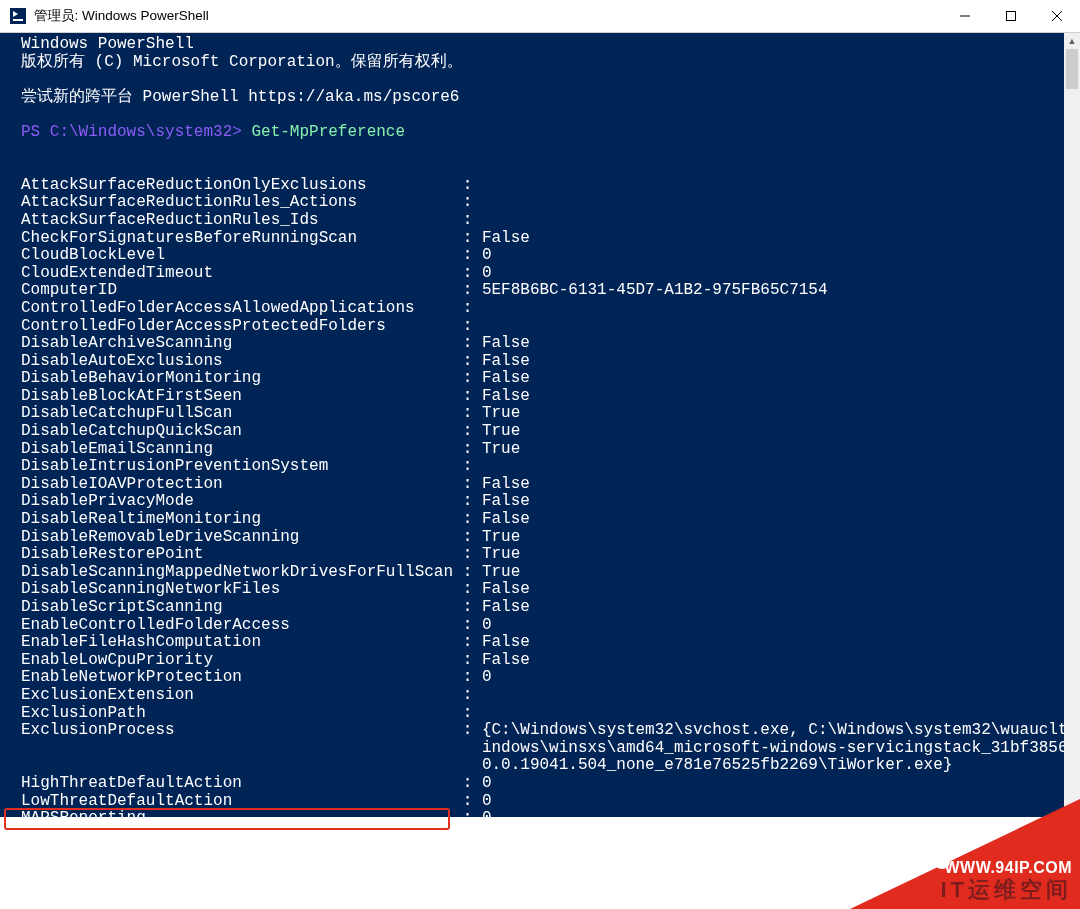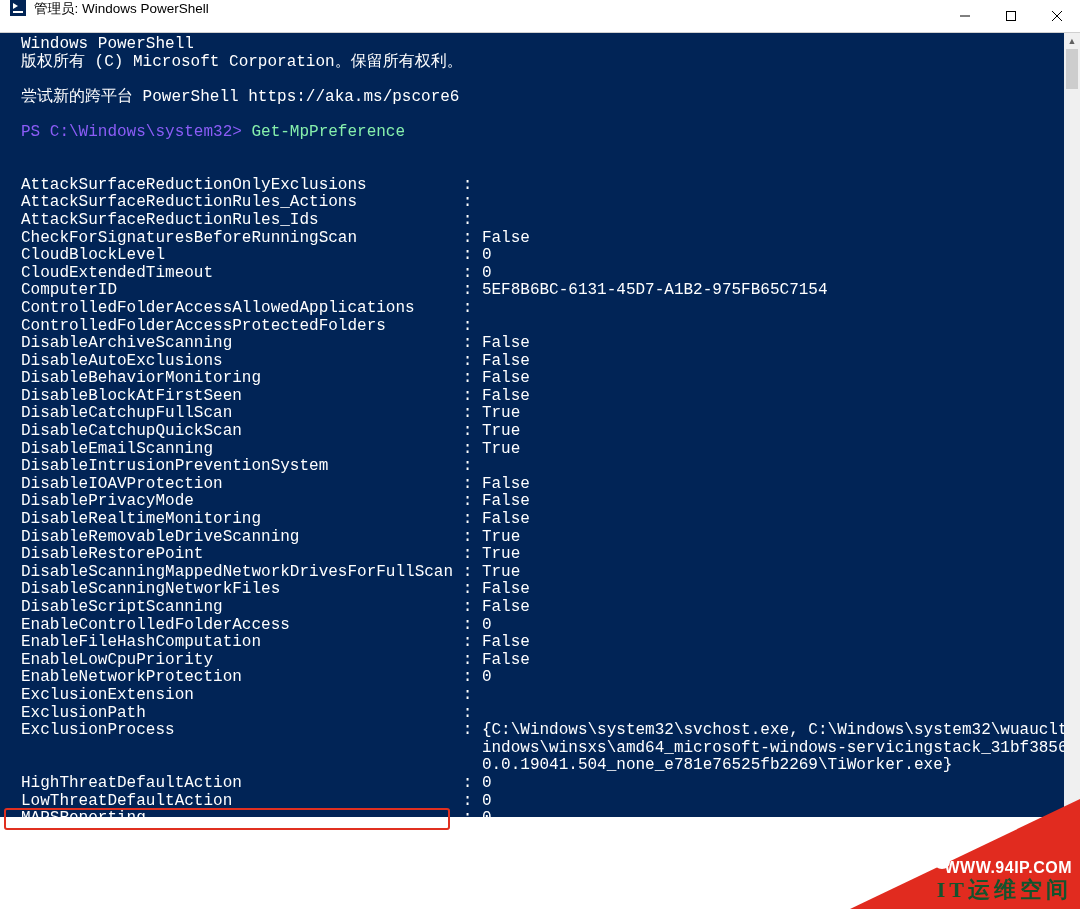--- a/index.html
+++ b/index.html
@@ -12,20 +12,21 @@
     overflow: hidden;
   }
   .window {
     position: relative;
     width: 1080px;
     height: 909px;
     background: #ffffff;
   }
   .titlebar {
     display: flex;
+    align-items: center;
     height: 33px;
     background: #ffffff;
     border-bottom: 1px solid #d0d0d0;
     box-sizing: border-box;
   }
   .titlebar .icon {
     width: 16px;
     height: 16px;
     margin-left: 10px;
     margin-right: 8px;
@@ -176,24 +177,24 @@
     color: #ffffff;
     font-weight: 700;
     font-size: 16px;
     font-family: Arial, sans-serif;
     letter-spacing: 0.5px;
   }
   .watermark .cn {
     position: absolute;
     right: 8px;
     bottom: 4px;
-    color: #14532d;
+    color: #7f1d1d;
     font-weight: 700;
     font-size: 22px;
-    font-family: Liberation Serif, serif;
+    font-family: Liberation Sans, sans-serif;
     letter-spacing: 4px;
   }
 </style>
 </head>
 <body>
 
 <div class="window">
 
   <div class="titlebar">
     <div class="icon">

